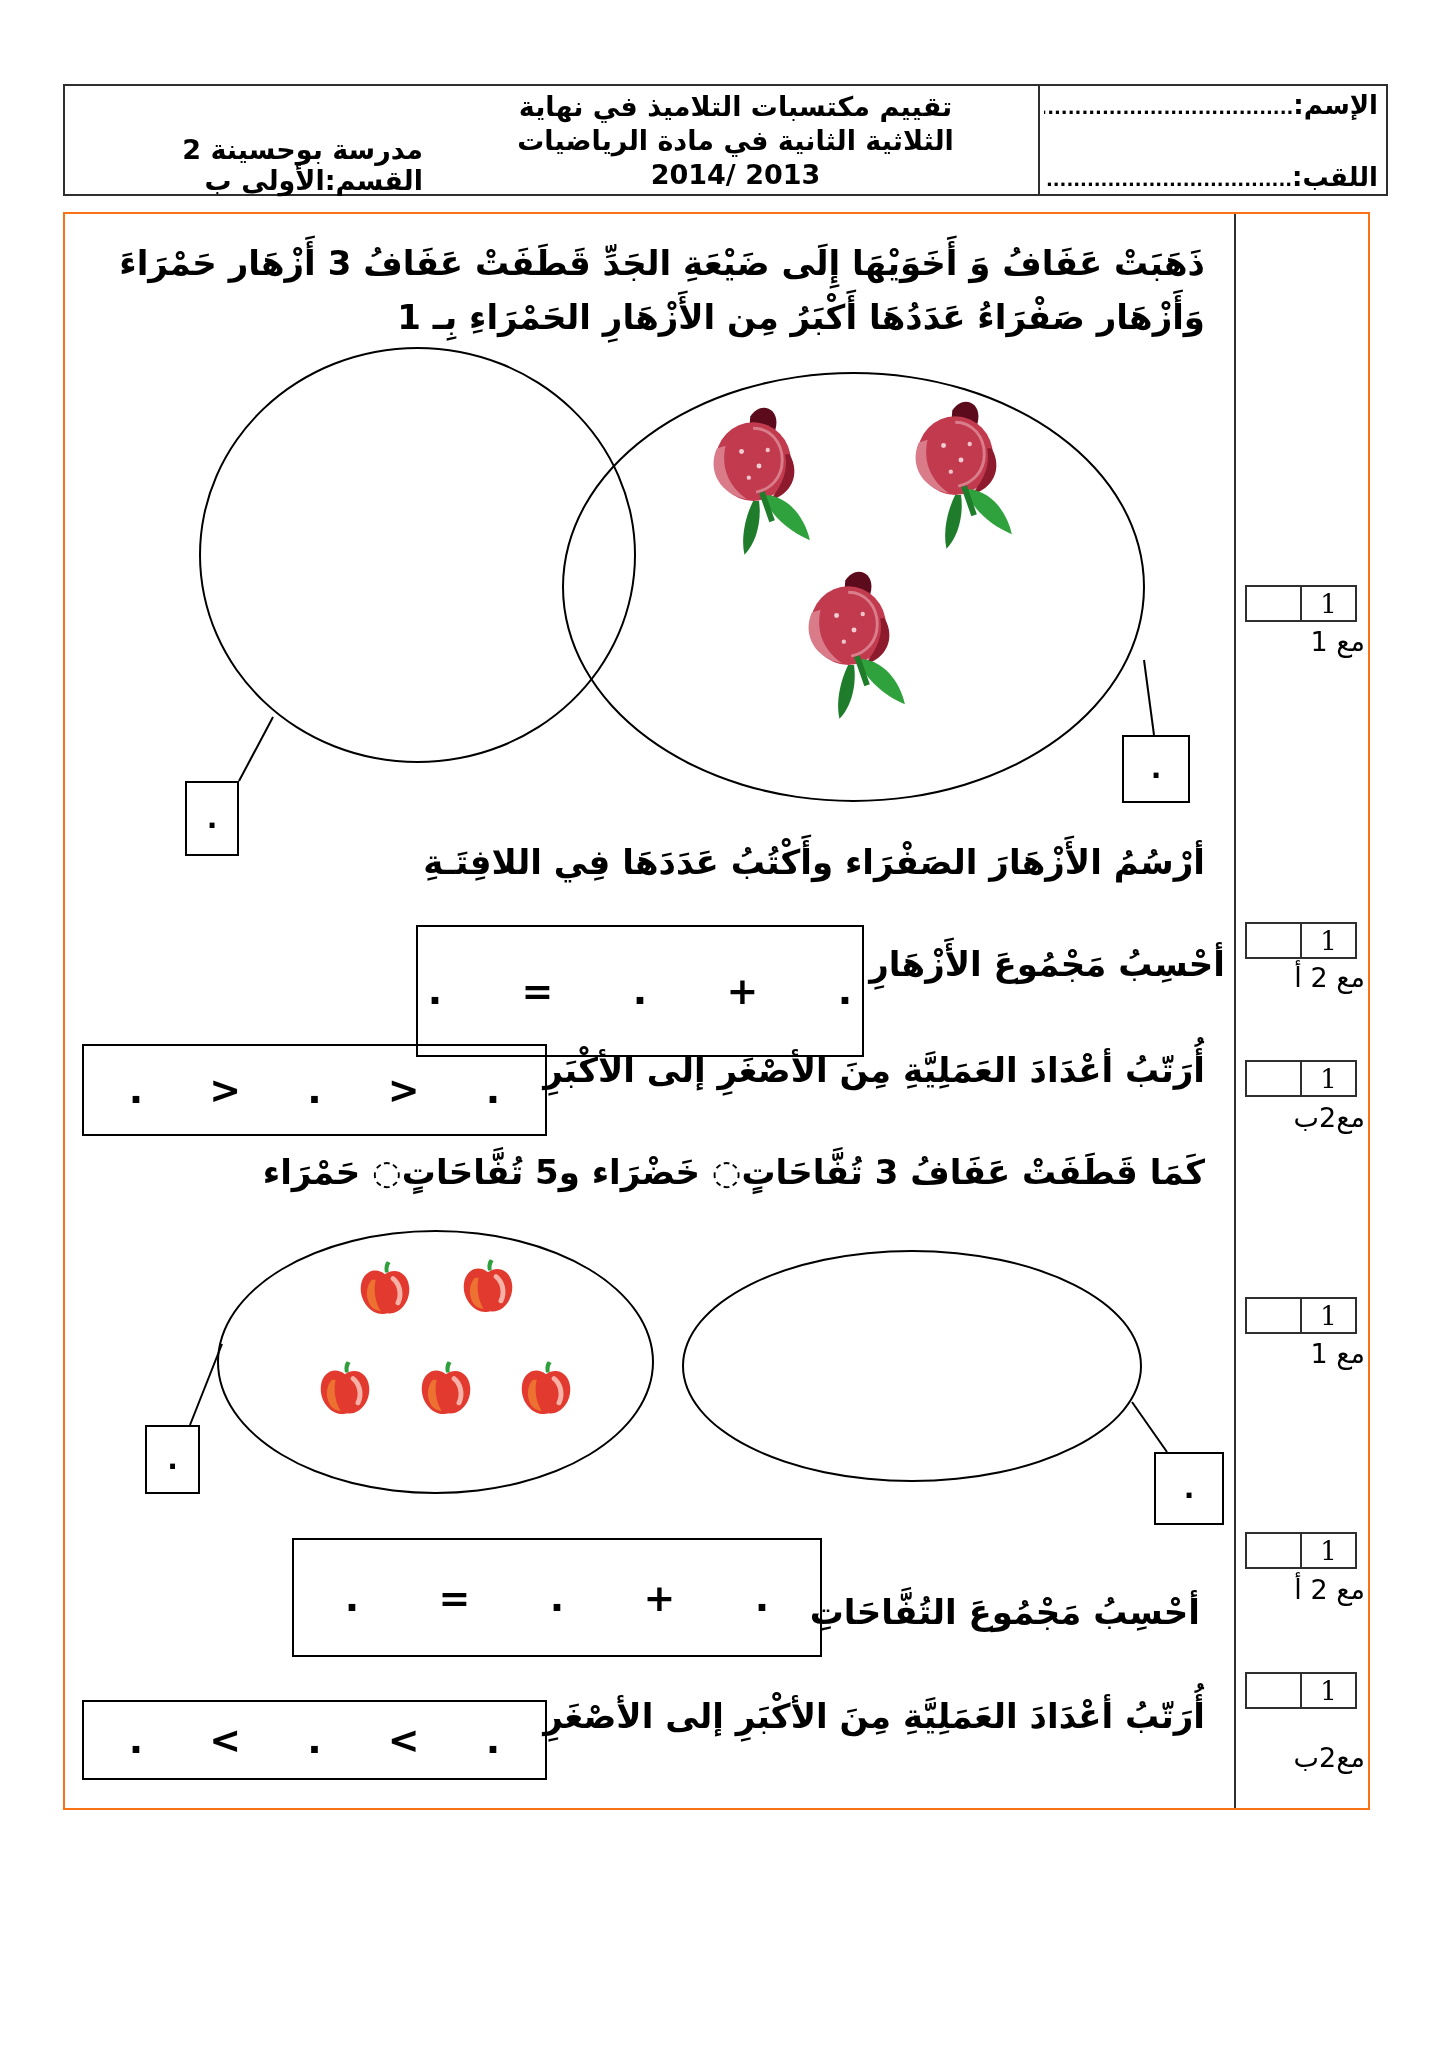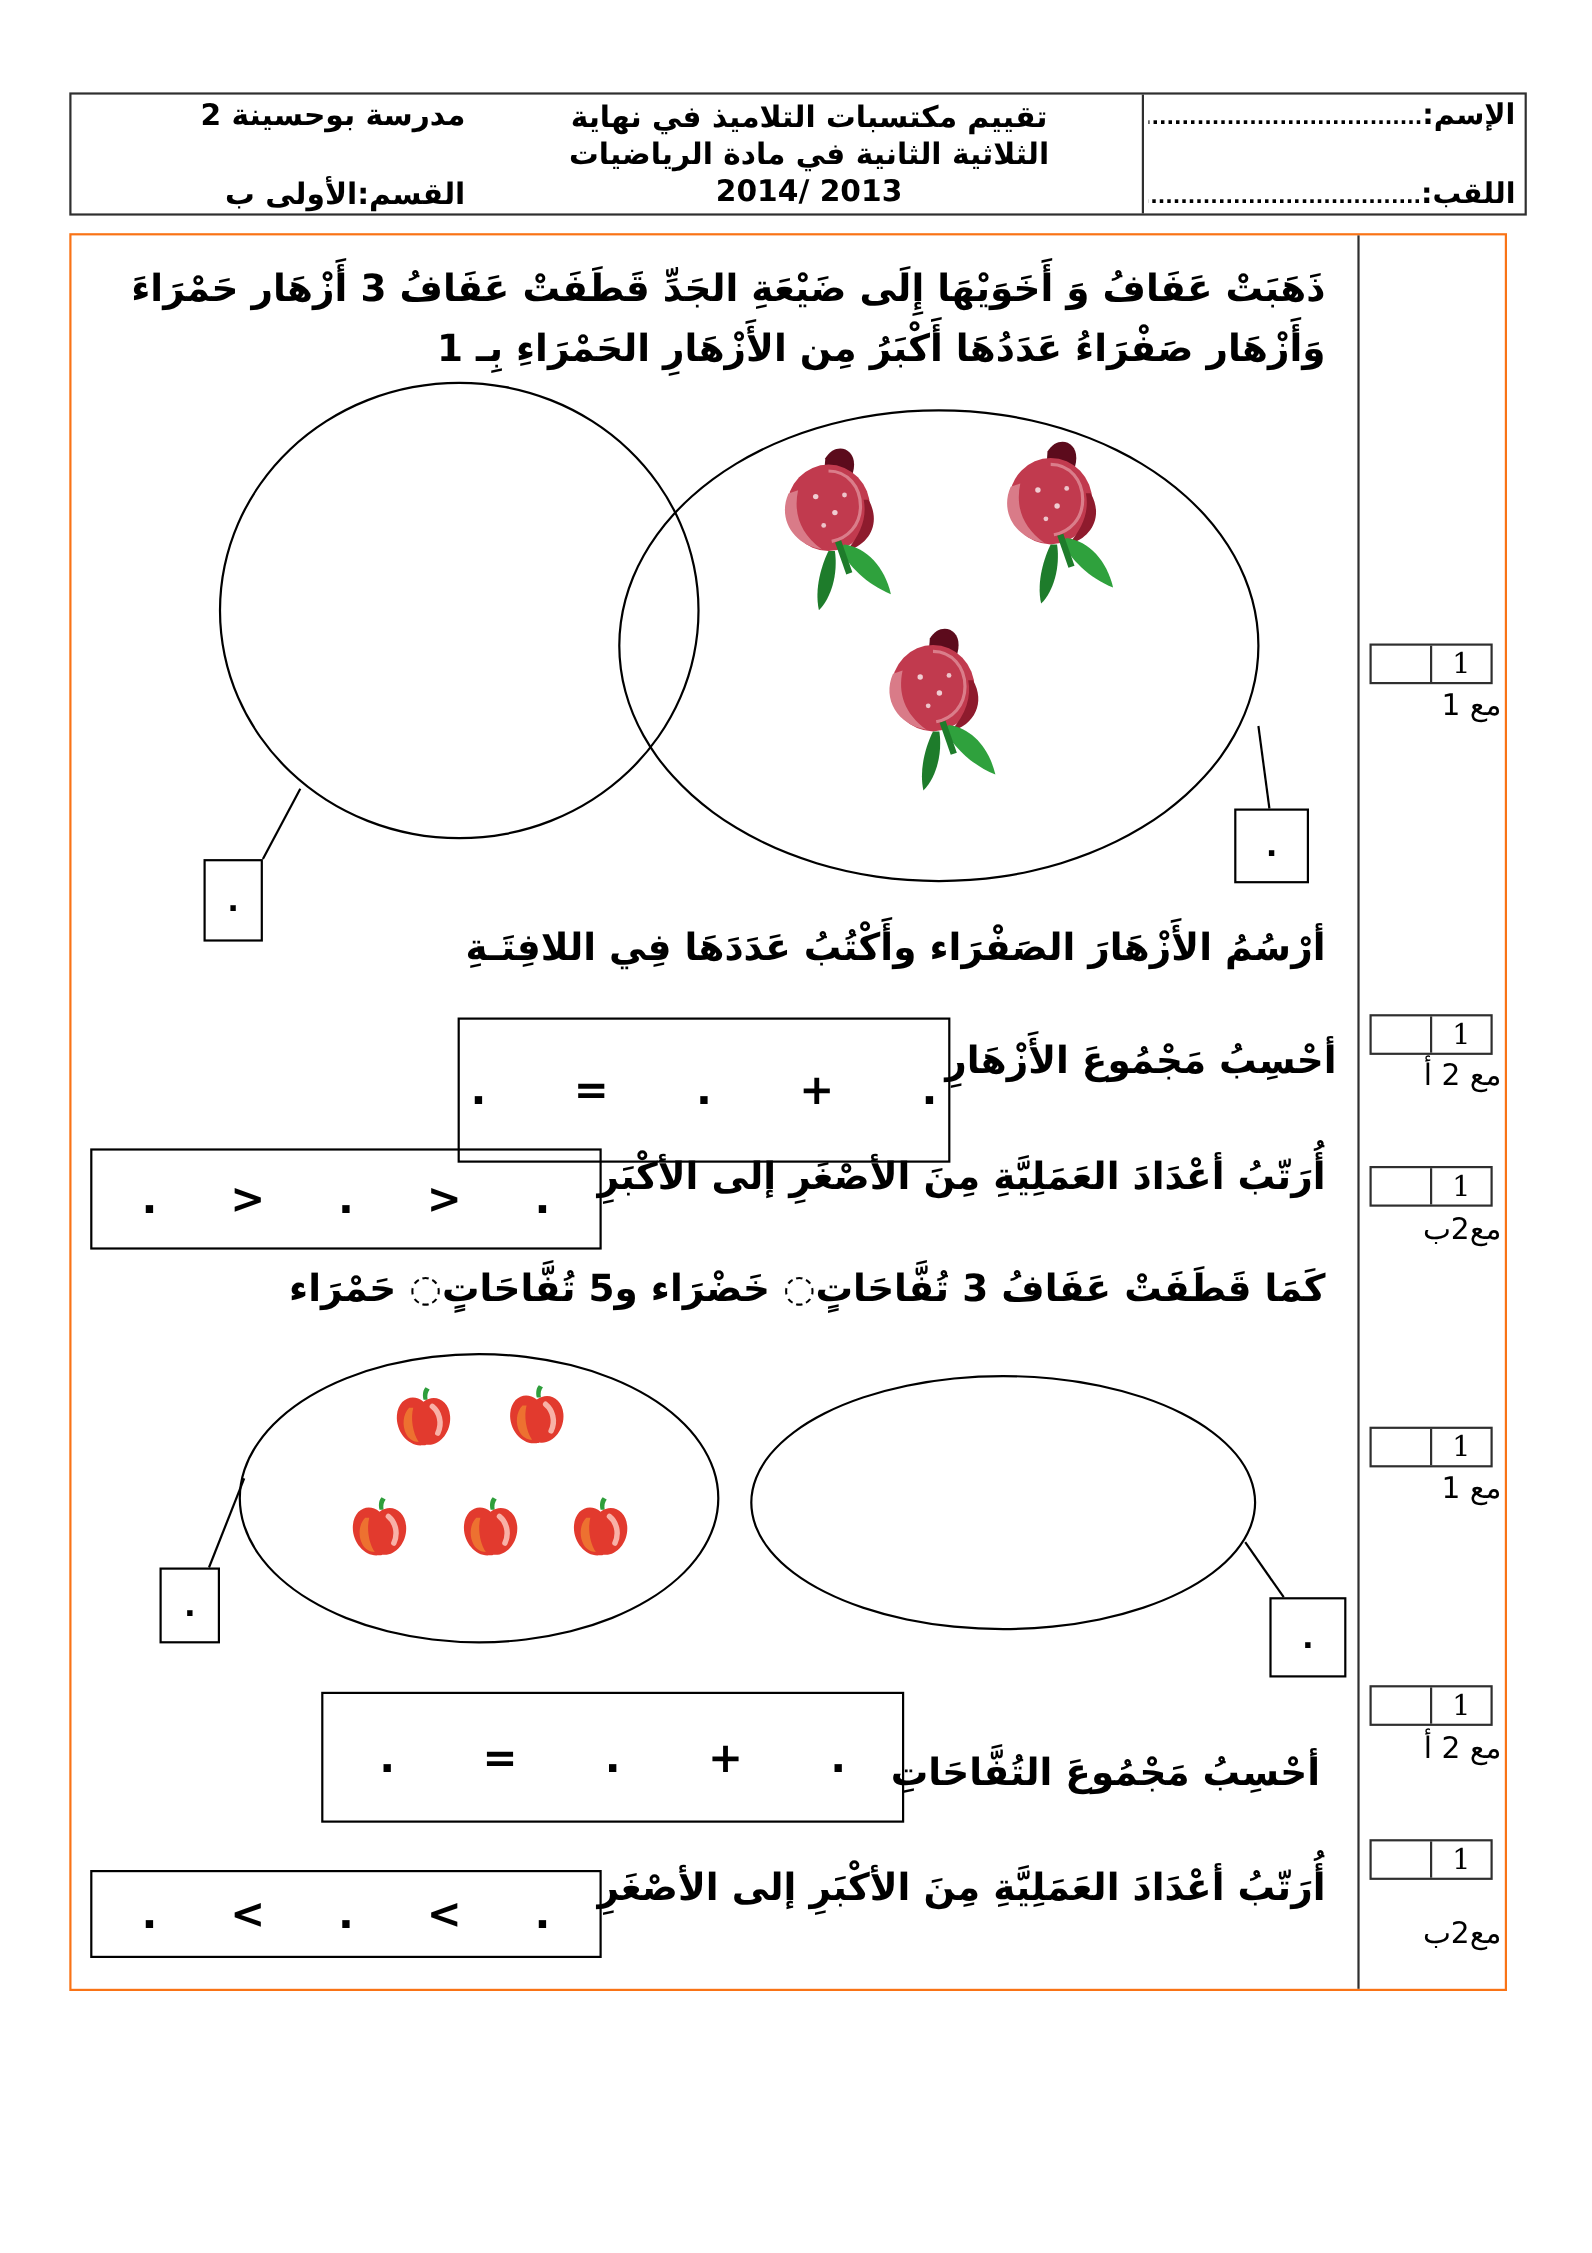--- a/index.html
+++ b/index.html
@@ -13,21 +13,21 @@
     left:63px;top:84px;width:1325px;height:112px;
     border:2px solid #2f2f2f;display:flex;direction:rtl;background:#fff;box-sizing:border-box;
   }
   .h-cell{box-sizing:border-box;height:100%;}
   .h-name{width:348px;border-left:2px solid #2f2f2f;padding:4px 8px 2px 4px;
           display:flex;flex-direction:column;justify-content:space-between;}
   .h-row{direction:rtl;font-weight:bold;font-size:26px;white-space:nowrap;overflow:hidden;}
   .h-dots{font-size:18px;letter-spacing:1px;}
   .h-title{flex:1;text-align:center;font-weight:bold;font-size:27px;line-height:1.25;padding-top:4px;}
   .h-school{width:368px;padding:4px 10px 2px 10px;display:flex;flex-direction:column;
-            justify-content:space-between;direction:rtl;font-weight:bold;font-size:27px;text-align:right;}
+            justify-content:center;direction:rtl;font-weight:bold;font-size:27px;text-align:right;margin-top:24px;}
   
   #frame{
     left:63px;top:212px;width:1307px;height:1598px;
     border:2px solid #f97316;box-sizing:border-box;background:#fff;
   }
   #divider{position:absolute;left:1169px;top:0;height:1594px;width:0;border-left:2px solid #2f2f2f;}
   .ellipse{position:absolute;border:2px solid #000;border-radius:50%;box-sizing:border-box;}
   .dotbox{
     position:absolute;border:2px solid #000;box-sizing:border-box;
     display:flex;align-items:center;justify-content:center;
@@ -124,21 +124,21 @@
   <div class="dotbox" style="left:120px;top:567px;width:54px;height:75px;">
       <span>.</span>
     </div>
   <div class="dotbox" style="left:1057px;top:521px;width:68px;height:68px;">
       <span>.</span>
     </div>
 
   <div class="lbl" style="right:163px;top:628px;">أرْسُمُ  الأَزْهَارَ الصَفْرَاء وأَكْتُبُ عَدَدَهَا فِي اللافِتَـةِ</div>
 
   <div class="eqbox" style="left:351px;top:711px;width:448px;height:132px;"><span>.      =      .      +      .</span></div>
-  <div class="lbl" style="right:153px;top:730px;margin-left:10px;">أحْسِبُ مَجْمُوعَ الأَزْهَارِ</div>
+  <div class="lbl" style="right:143px;top:730px;margin-left:10px;">أحْسِبُ مَجْمُوعَ الأَزْهَارِ</div>
 
   <div class="eqbox" style="left:17px;top:830px;width:465px;height:92px;"><span>.     &gt;     .     &gt;     .</span></div>
   <div class="lbl" style="right:163px;top:836px;">أُرَتّبُ أعْدَادَ العَمَلِيَّةِ مِنَ الأصْغَرِ إلى الأكْبَرِ</div>
 
   <div class="lbl" style="right:163px;top:938px;">كَمَا قَطَفَتْ عَفَافُ 3 تُفَّاحَاتٍ◌ خَضْرَاء و5 تُفَّاحَاتٍ◌ حَمْرَاء</div>
 
   <div class="ellipse" style="left:152px;top:1016px;width:437px;height:264px;">
     <svg class="fruit" style="left:135px;top:28px;" width="62" height="62">
         <use href="#apple"></use>
       </svg>

